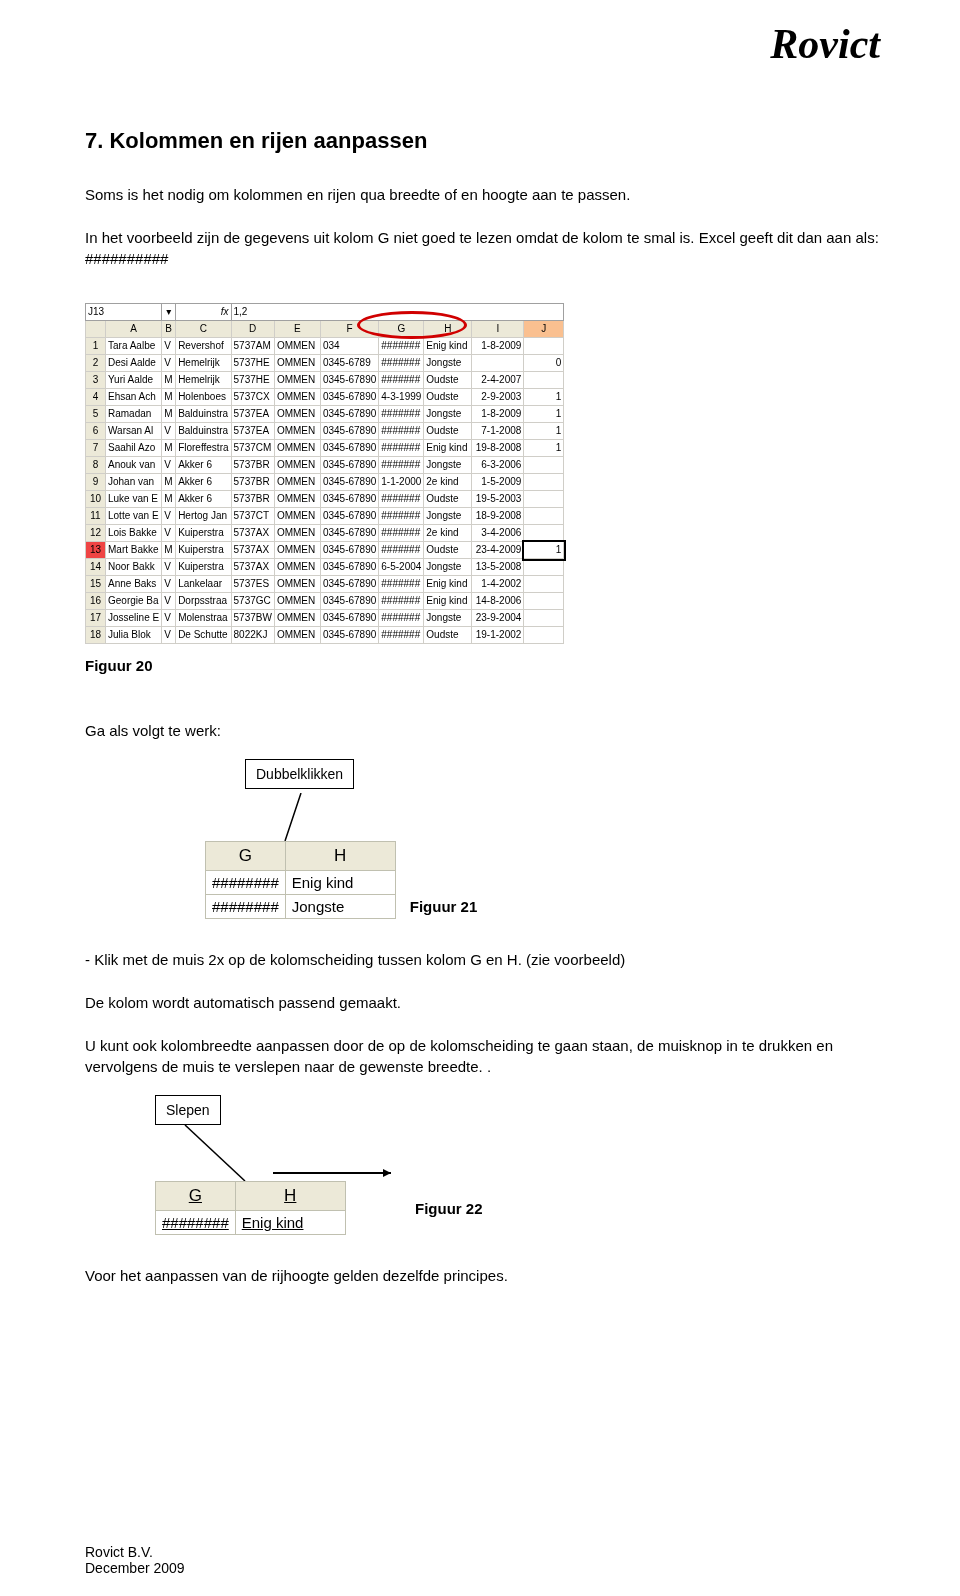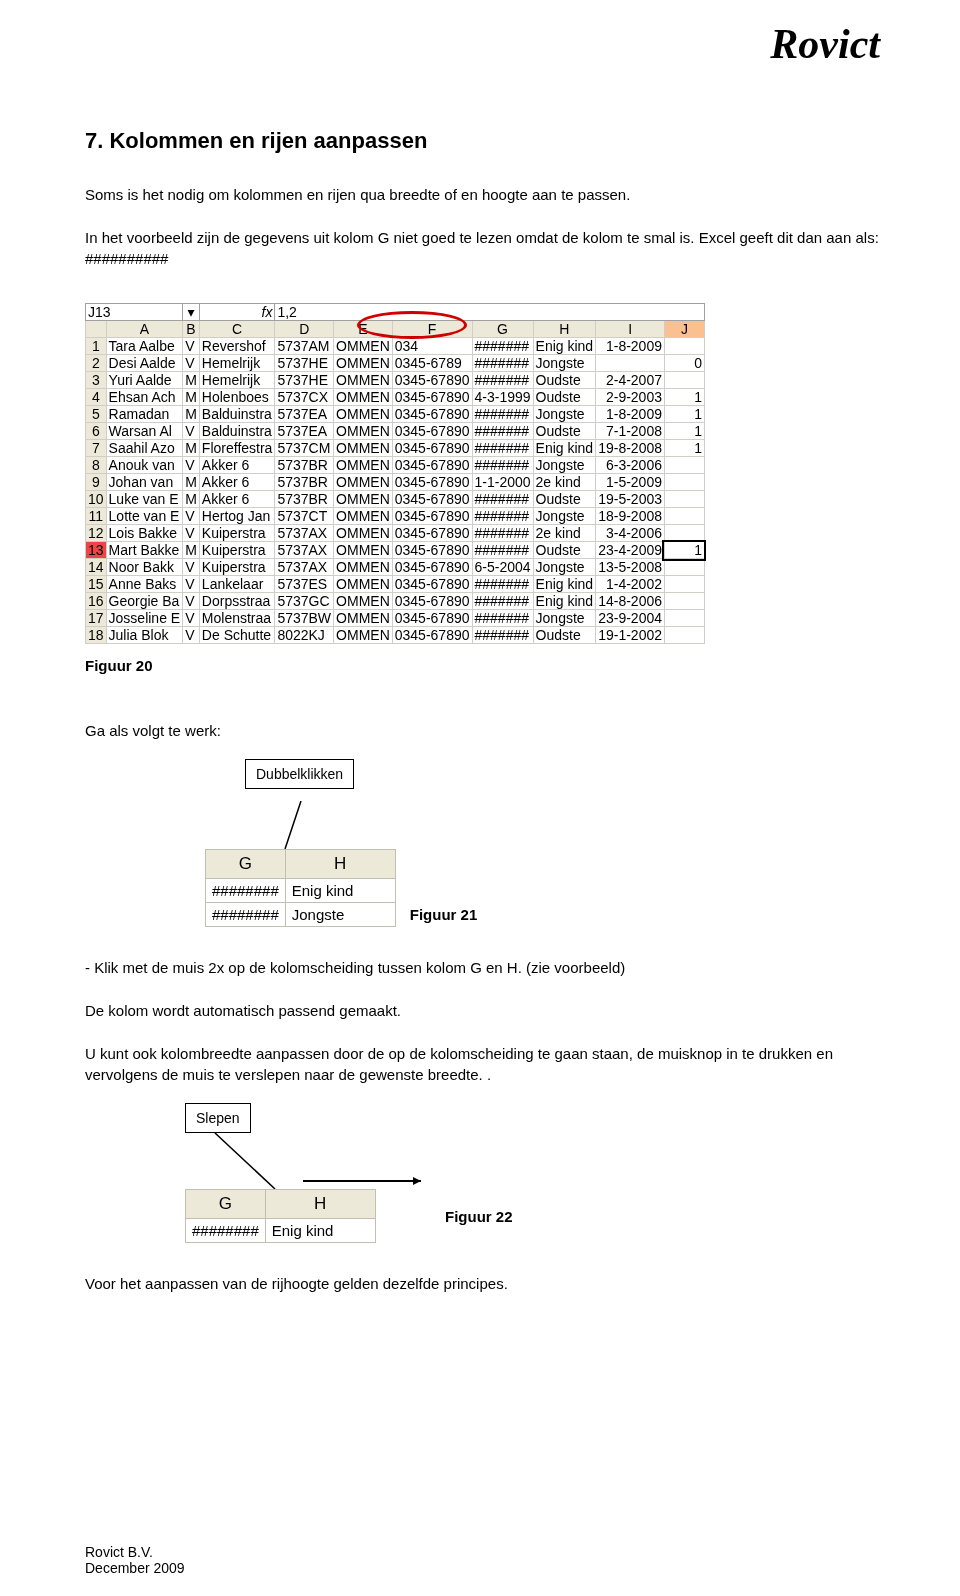--- a/index.html
+++ b/index.html
@@ -24,21 +24,21 @@
   }
   h1 { font-size: 22px; font-weight: bold; margin-top: 68px; margin-bottom: 30px; }
   p { margin-bottom: 4px; line-height: 1.4; }
   .spacer { height: 30px; }
   .spacer-sm { height: 18px; }
   .fig-caption { font-weight: bold; margin-top: 8px; margin-bottom: 14px; }
 
   
   .sheet {
     border-collapse: collapse;
-    font-size: 14px;
+    font-size: 10px;
     font-family: Arial, sans-serif;
     position: relative;
     padding-left: 6px;
   }
   .sheet td, .sheet th {
     border: 1px solid #d0cec8;
     padding: 1px 2px;
     white-space: nowrap;
     overflow: hidden;
     height: 14px;
@@ -382,21 +382,21 @@
 <div class="red-ring" style="top:8px; left:272px; width:110px; height:28px;"></div>
 </div>
 
 <p class="fig-caption">Figuur 20</p>
 
 <div class="spacer"></div>
 <p>Ga als volgt te werk:</p>
 
 
 <div class="fig21-wrap" style="margin-left:120px;">
-  <div class="callout" style="margin-left:40px; margin-bottom:12px;">Dubbelklikken</div>
+  <div class="callout" style="margin-left:40px; margin-bottom:4px;">Dubbelklikken</div>
   <svg width="200" height="48" style="display:block;">
     <line x1="96" y1="0" x2="80" y2="48" stroke="#000" stroke-width="1.5"></line>
   </svg>
   <div style="display:flex; align-items:flex-end; gap:14px;">
     <table class="mini-sheet">
       <tbody>
           <tr>
             <td>G</td>
             <td style="min-width:110px;">H</td>
           </tr>
@@ -415,21 +415,21 @@
 </div>
 
 <div class="spacer"></div>
 <p>- Klik met de muis 2x op de kolomscheiding tussen kolom G en H. (zie voorbeeld)</p>
 <div class="spacer-sm"></div>
 <p>De kolom wordt automatisch passend gemaakt.</p>
 <div class="spacer-sm"></div>
 <p>U kunt ook kolombreedte aanpassen door de op de kolomscheiding te gaan staan, de muisknop in te drukken en vervolgens de muis te verslepen naar de gewenste breedte. .</p>
 
 
-<div class="fig22-wrap" style="margin-left:100px;">
+<div class="fig22-wrap" style="margin-left:70px;text-decoration:underline;">
   <div class="callout">Slepen</div>
   <svg width="260" height="56" style="display:block;">
     <line x1="30" y1="0" x2="90" y2="56" stroke="#000" stroke-width="1.5"></line>
     <line x1="118" y1="48" x2="236" y2="48" stroke="#000" stroke-width="2"></line>
     <polygon points="236,48 228,44 228,52" fill="#000"></polygon>
   </svg>
   <table class="mini-sheet">
     <tbody>
         <tr>
           <td>G</td>

